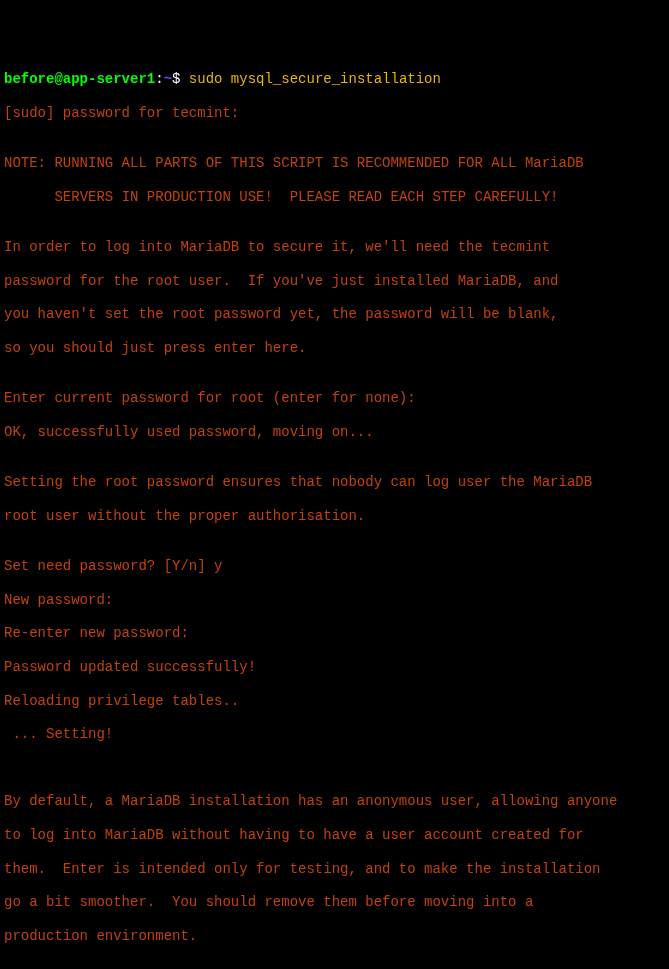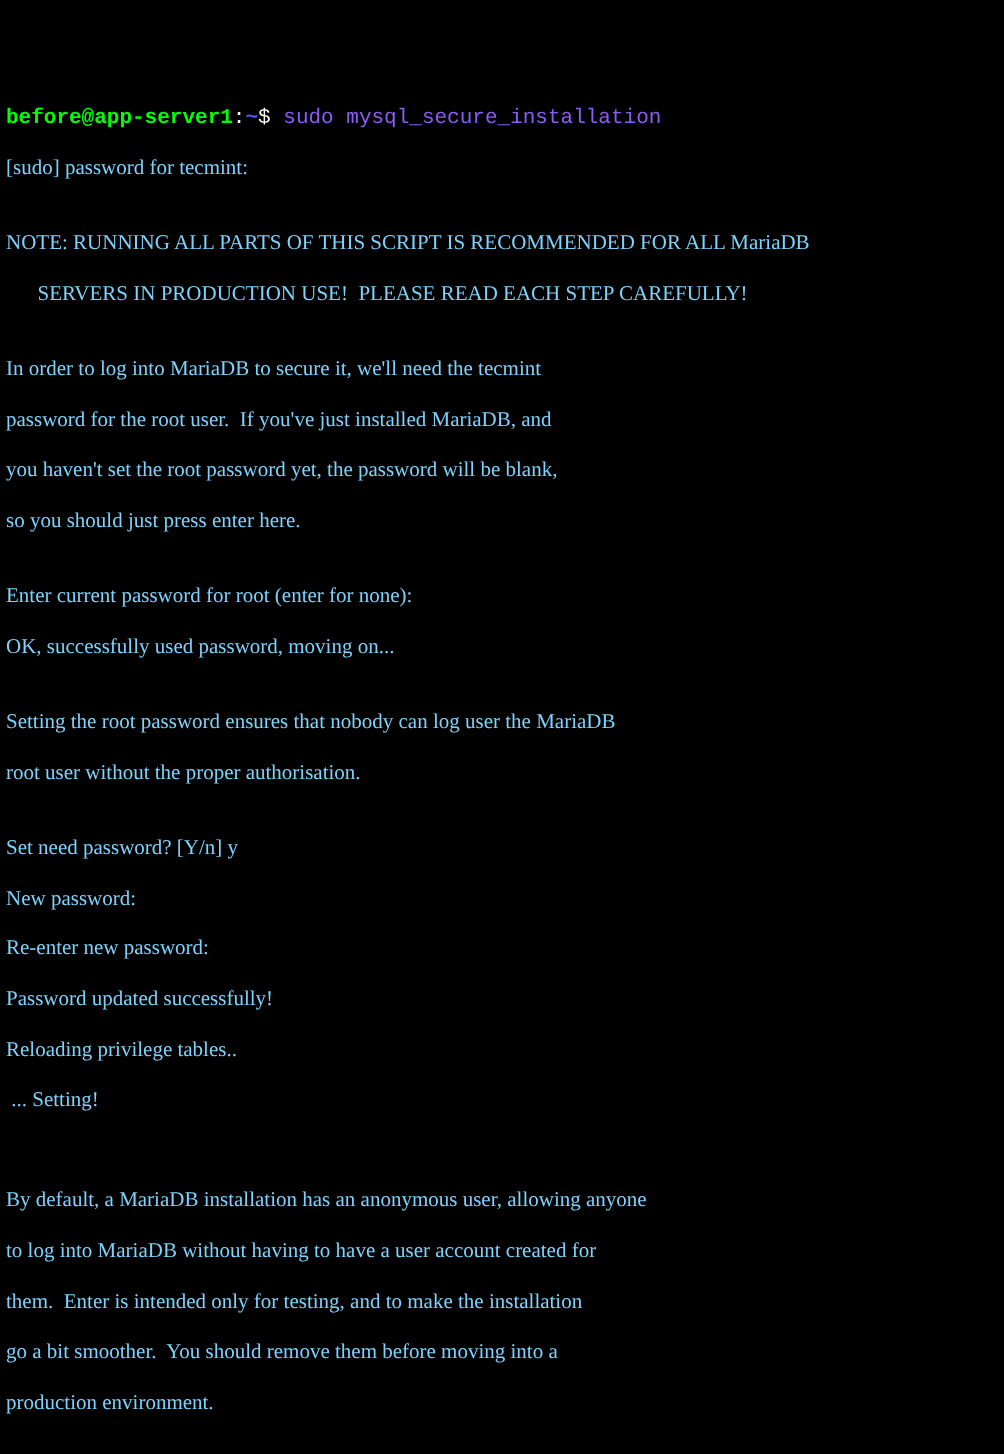--- a/index.html
+++ b/index.html
@@ -27,25 +27,24 @@
       color: #ffffff;
     }
     .prompt-path {
       color: #5555ff;
       font-weight: bold;
     }
     .prompt-dollar {
       color: #ffffff;
     }
     .command {
-      color: #8b5cf6;
+      color: #eab308;
     }
     .output {
-      color: #7dd3fc;
-      font-family: Liberation Serif, serif;
+      color: #c2410c;
     }
     .line {
       display: block;
     }
   </style>
 </head>
 <body>
 
 
 

